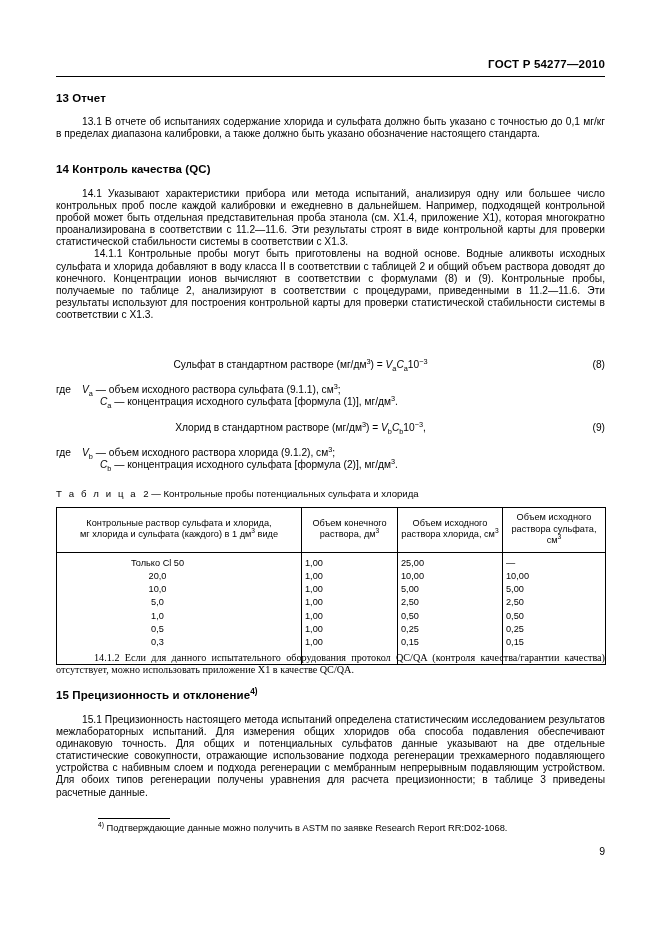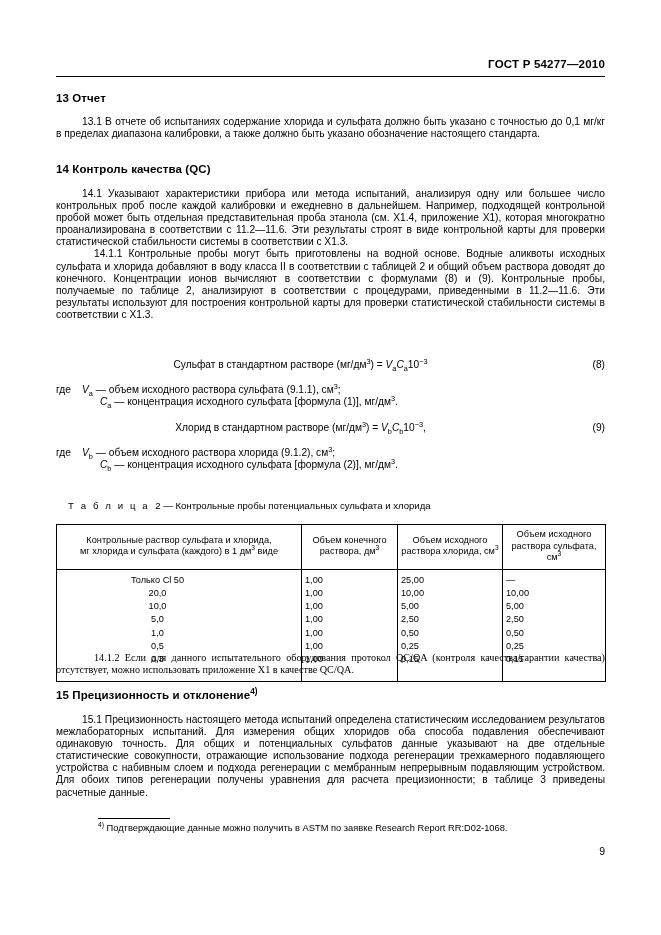--- a/index.html
+++ b/index.html
@@ -116,21 +116,21 @@
     width: 26px;
   }
   .where-line2 {
     padding-left: 44px;
   }
 
   
   .tbl-caption {
     font-size: 9.6px;
     line-height: 12px;
-    margin: 12px;
+    margin: 0;
   }
   .tbl-caption .spaced {
     letter-spacing: 2.1px;
   }
   table.t2 {
     border-collapse: collapse;
     width: 549px;
     font-size: 9.2px;
     table-layout: fixed;
   }

